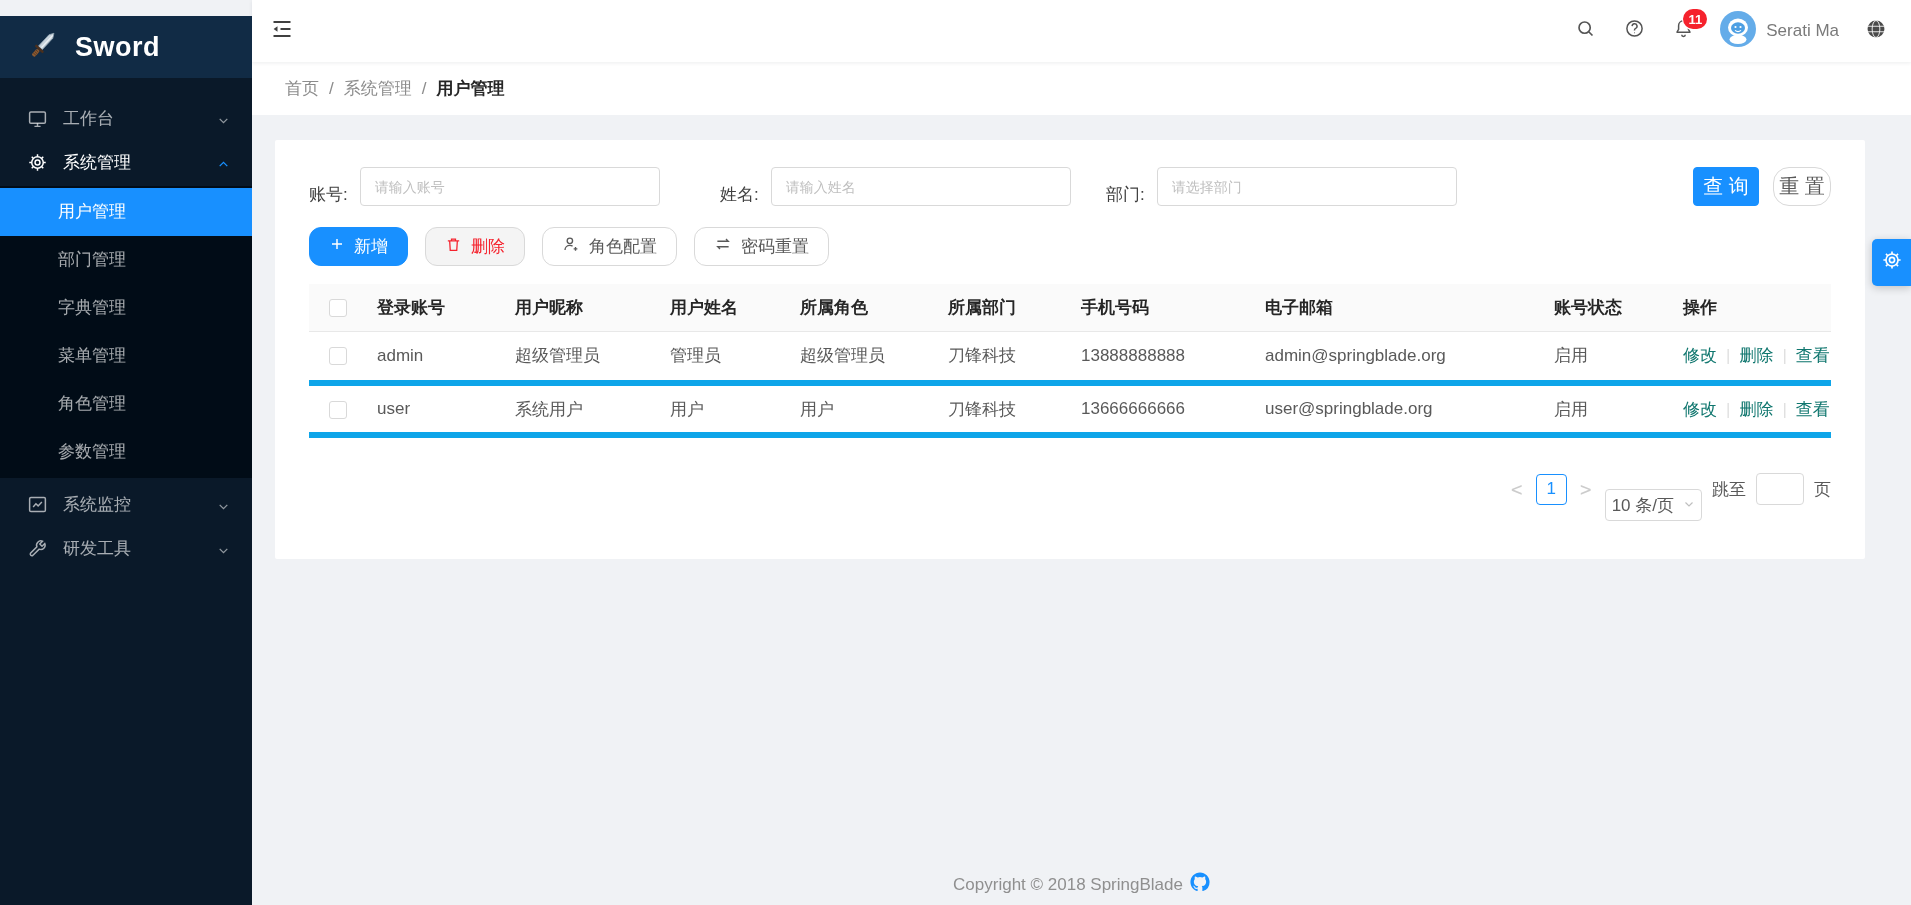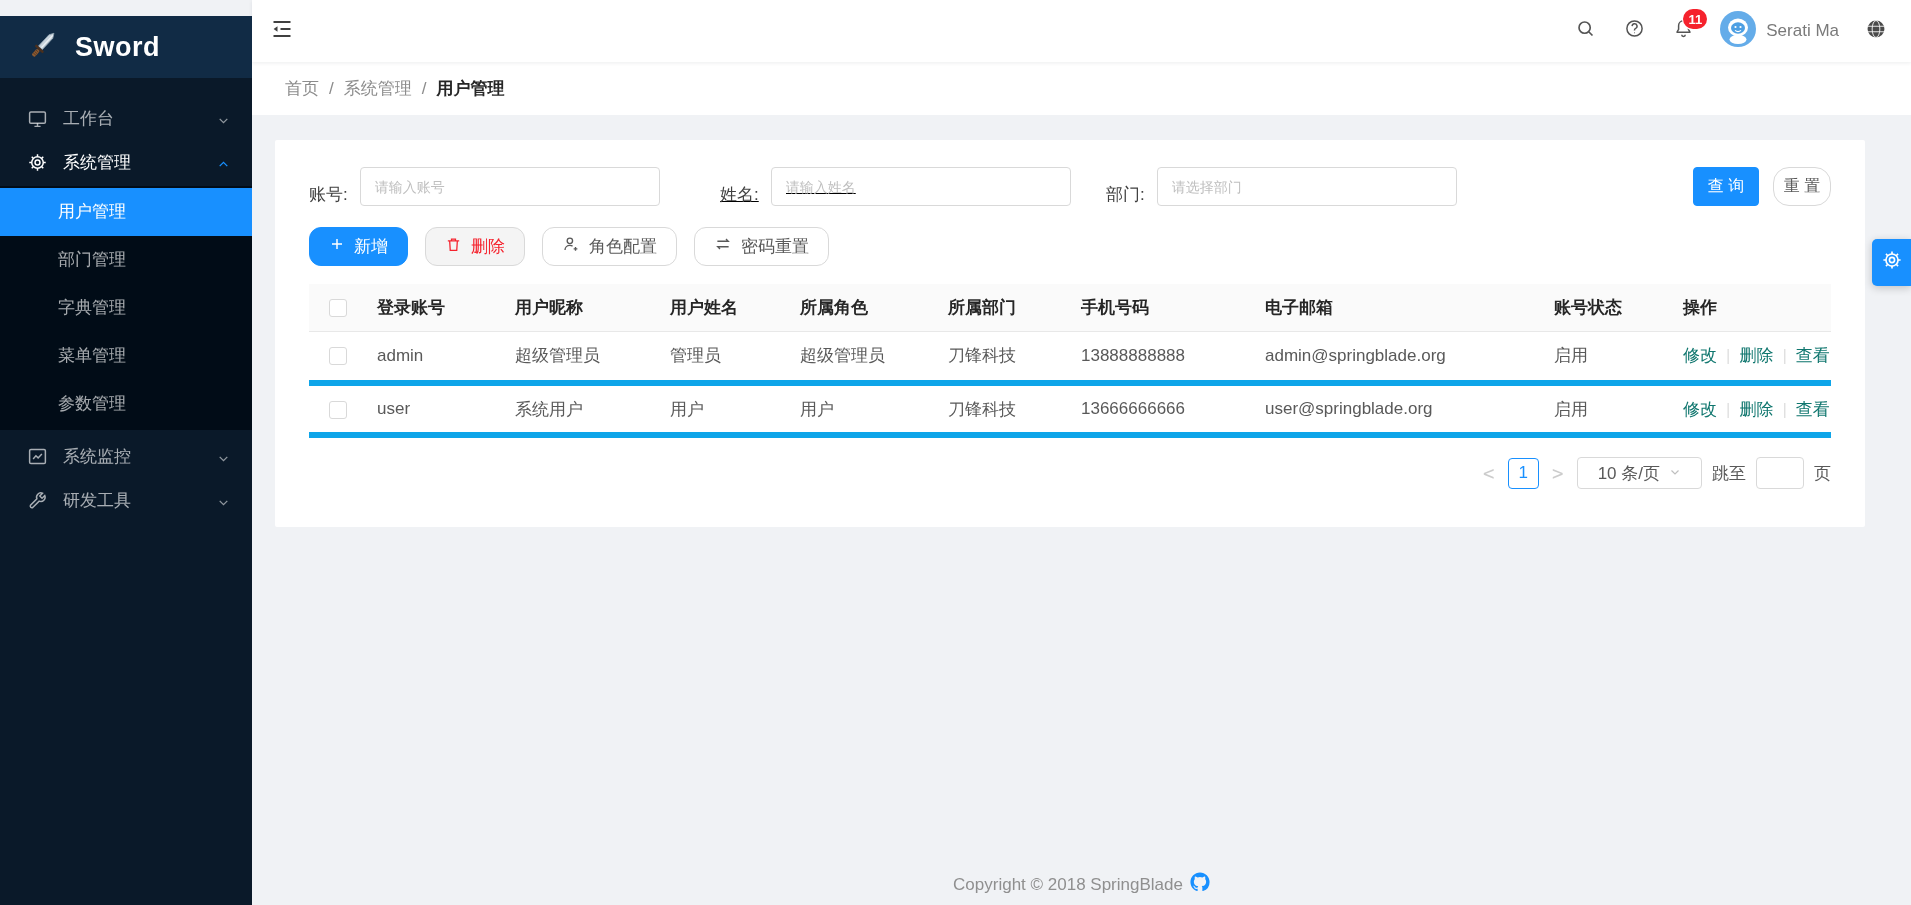--- a/index.html
+++ b/index.html
@@ -34,26 +34,26 @@
   .breadcrumb-bar { height:53px; background:#fff; display:flex; align-items:center; padding-left:33px; font-size:17px; color:#8c8c8c; gap:10px; flex:none; }
   .bc-link { cursor:pointer; }
   .bc-current { color:#262626; font-weight:bold; }
 
   .content { flex:1; display:flex; flex-direction:column; overflow:hidden; }
   .card { background:#fff; margin:25px 46px 0 23px; border-radius:2px; padding:27px 0 38px; flex:none; }
 
   
   .filter-row { display:flex; align-items:center; padding:0 34px; }
   .fgroup { display:flex; align-items:flex-end; }
-  .fgroup.g1 { width:411px; } .fgroup.g2 { width:386px;text-decoration:underline; } .fgroup.g3 { flex:1; }
+  .fgroup.g1 { width:411px; } .fgroup.g2 { width:386px; } .fgroup.g3 { flex:1; }
   .flabel { color:#404040; margin-right:12px; white-space:nowrap; }
   .finput { width:300px; height:39px; border:1px solid #d9d9d9; border-radius:4px; padding:0 14px; font-size:14px; color:#404040; outline:none; background:#fff; }
   .finput::placeholder { color:#bfbfbf; }
   .filter-actions { margin-left:auto; display:flex; gap:14px; }
-  .btn { height:39px; border-radius:4px; font-size:16px; display:inline-flex; align-items:center; justify-content:center; cursor:pointer; border:1px solid #d9d9d9; background:#fff; color:#595959; }
+  .btn { height:39px; border-radius:4px; font-size:20px; display:inline-flex; align-items:center; justify-content:center; cursor:pointer; border:1px solid #d9d9d9; background:#fff; color:#595959; }
   .btn-search { width:66px; background:#1890ff; border-color:#1890ff; color:#fff; }
   .btn-reset { width:58px;border-radius:16px; }
 
   
   .toolbar-row { display:flex; gap:17px; padding:0 34px; margin-top:21px; }
   .tbtn { height:39px; border-radius:12px; font-size:17px; display:inline-flex; align-items:center; gap:9px; padding:0 19px; border:1px solid #d9d9d9; background:#fff; color:#595959; cursor:pointer; }
   .tbtn svg { flex:none; }
   .tbtn-add { background:#1890ff; border-color:#1890ff; color:#fff; }
   .tbtn-del { background:#f4f4f4; color:#f5222d; }
 
@@ -63,21 +63,21 @@
   .user-table td { height:52px; padding-left:16px; font-size:17px; color:#595959; border-bottom:6px solid #0ea5e9; white-space:nowrap; overflow:hidden; }
   .user-table th.cbcol, .user-table td.cbcol { padding-left:20px; }
   .cb { width:18px; height:18px; border:1px solid #d9d9d9; border-radius:3px; background:#fff; display:inline-block; vertical-align:middle; cursor:pointer; }
   .act-link { color:#0f766e; cursor:pointer; }
   .act-div { color:#e0e0e0; margin:0 9px; }
 
   
   .pagination { display:flex; align-items:center; justify-content:flex-end; padding:0 34px; margin-top:19px; gap:10px; color:#595959; }
   .pg-arrow { color:#ccc; font-size:19px; width:18px; text-align:center; cursor:default; font-family:"DejaVu Sans Mono",monospace; }
   .pg-page { min-width:31px; height:31px; border:1px solid #1890ff; color:#1890ff; border-radius:4px; display:flex; align-items:center; justify-content:center; background:#fff; cursor:pointer; }
-  .pg-size { height:32px; border:1px solid #d9d9d9; border-radius:4px; display:flex; align-items:center; padding:0 20px; gap:9px; background:#fff; cursor:pointer; color:#595959; }
+  .pg-size { height:32px; border:1px solid #d9d9d9; border-radius:4px; display:flex; align-items:center; padding:0 6px; gap:9px; background:#fff; cursor:pointer; color:#595959;margin-top:32px; }
   .pg-size .chev-s { color:#bfbfbf; }
   .pg-jump-input { width:48px; height:32px; border:1px solid #d9d9d9; border-radius:4px; outline:none; }
 
   
   .footer { margin-top:auto; display:flex; align-items:center; justify-content:center; gap:7px; color:#8f8f8f; font-size:17px; padding-bottom:8px; }
 
   
   .setting-fab { position:fixed; right:0; top:239px; width:39px; height:47px; background:#1890ff; border-radius:5px 0 0 5px; display:flex; align-items:center; justify-content:center; color:#fff; cursor:pointer; z-index:40; box-shadow:0 2px 8px rgba(0,0,0,.2); }
 </style>
 </head>
@@ -129,20 +129,21 @@
             <path d="M5 15l7-7 7 7"></path>
           </svg>
       </span>
     </div>
 
     <div class="submenu">
       <div class="sub-item selected">用户管理</div>
       <div class="sub-item">部门管理</div>
       <div class="sub-item">字典管理</div>
       <div class="sub-item">菜单管理</div>
+      <div class="sub-item">角色管理</div>
       <div class="sub-item">参数管理</div>
     </div>
 
     <div class="menu-item">
       <span class="mi">
         <svg viewBox="0 0 24 24" width="21" height="21" fill="none" stroke="currentColor" stroke-width="1.7">
           <rect x="3" y="4" width="18" height="16" rx="1.5"></rect>
             <path d="M7 14.8l3.2-3.6 2.5 2.4L17 9.2"></path>
         </svg>
       </span>

